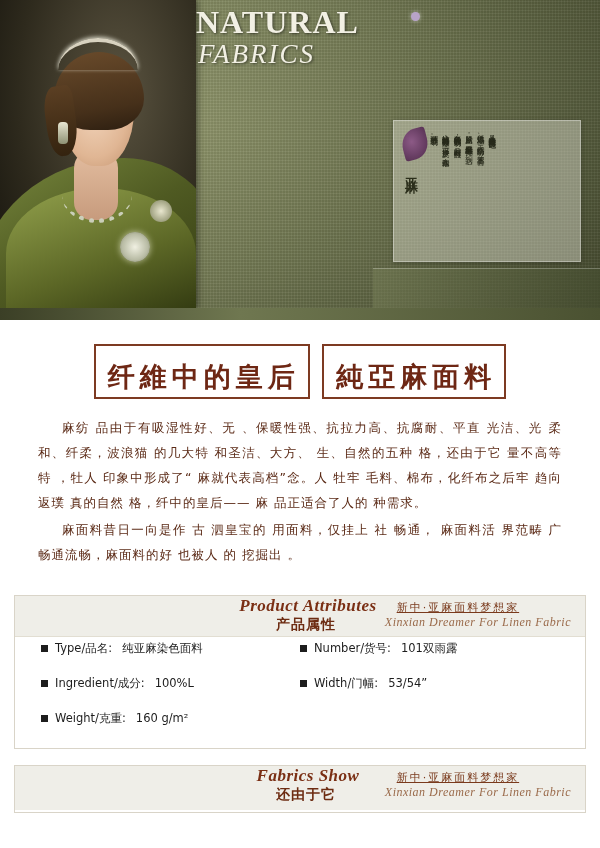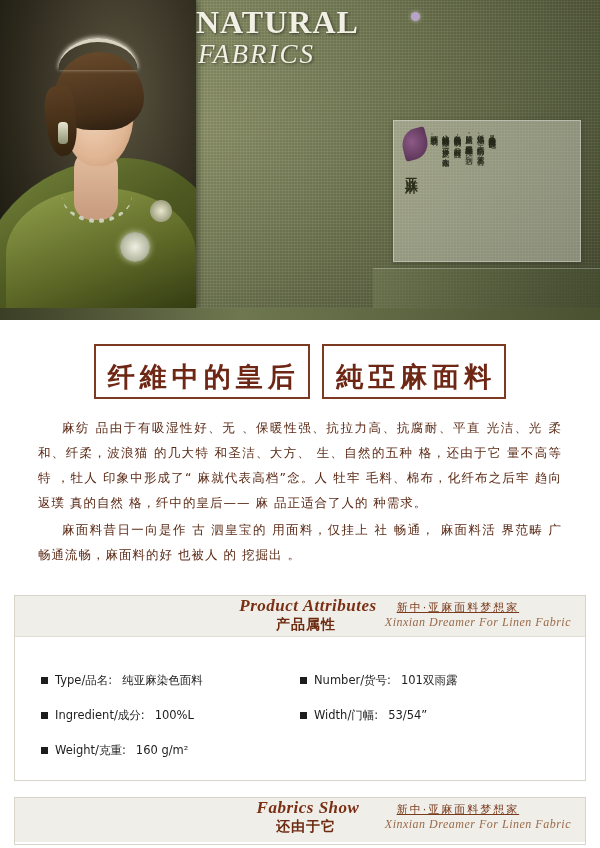--- a/index.html
+++ b/index.html
@@ -326,21 +326,21 @@
     font-style: italic;
     font-size: 12px;
     color: #9a6a4a;
     letter-spacing: 0.5px;
     display: block;
     margin-top: 3px;
     margin-left: 40px;
   }
 
   .attrs {
-    padding: 36px 26px 22px 26px;
+    padding: 4px 26px 22px 26px;
     display: grid;
     grid-template-columns: 1fr 1fr;
     grid-row-gap: 20px;
   }
   .attr {
     display: flex;
     align-items: baseline;
     font-family: "DejaVu Sans", sans-serif;
     font-size: 11.5px;
     color: #2b2b2b;

